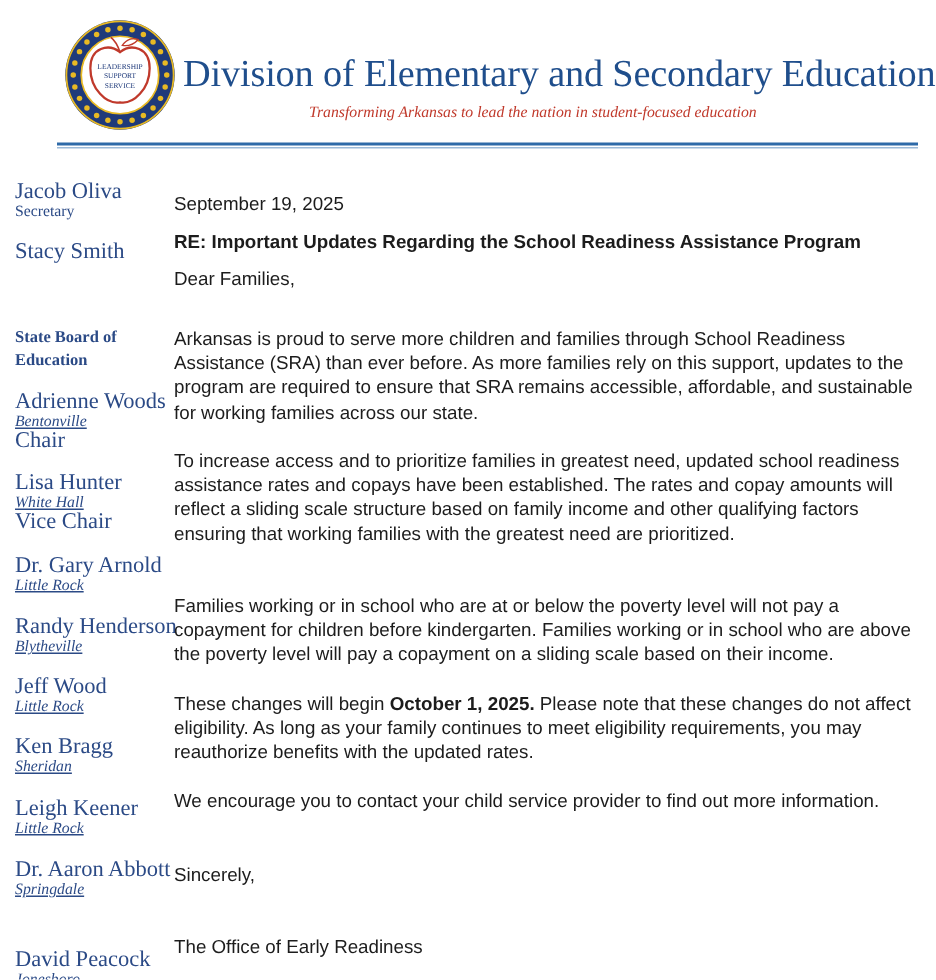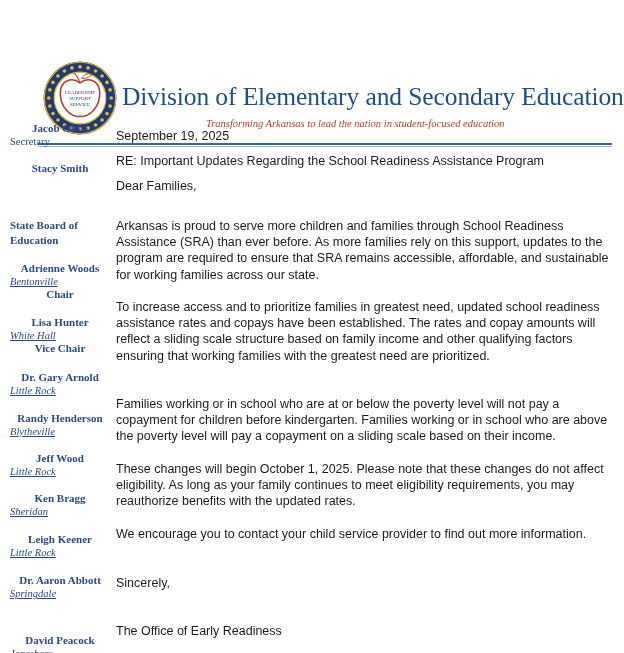--- a/index.html
+++ b/index.html
@@ -1,34 +1,34 @@
 <!DOCTYPE html>
 <html><head>
 <meta charset="utf-8">
 <style>
   html, body { margin:0; padding:0; background:#ffffff; }
   body { width:624px; height:653px; position:relative; overflow:hidden; font-family:"Liberation Sans", sans-serif; color:#1a1a1a; }
 
-  .header { position:absolute; left:0; top:0; width:624px; height:104px;margin-top:48px; }
+  .header { position:absolute; left:0; top:0; width:624px; height:104px; }
   .seal { position:absolute; left:42px; top:12px; width:76px; height:76px; }
   .title { position:absolute; left:122px; top:34px; font-family:"Liberation Serif", serif; font-size:25.5px; color:#1f4e8c; white-space:nowrap; letter-spacing:-0.1px; }
   .tagline { position:absolute; left:206px; top:70px; font-family:"Liberation Serif", serif; font-style:italic; font-size:10.5px; color:#c0392b; white-space:nowrap; }
   .rule1 { position:absolute; left:38px; top:95px; width:574px; height:2px; background:#2e6aa8; }
   .rule2 { position:absolute; left:38px; top:98px; width:574px; height:1px; background:#9cbad8; }
 
   .sidebar { position:absolute; left:10px; top:118px; width:100px; font-family:"Liberation Serif", serif; color:#2b4a86; }
   .sb-entry { position:absolute; left:0; width:100px; }
-  .sb-name { font-weight:bold; font-size:11px; line-height:13px; white-space:nowrap;text-align:center; }
+  .sb-name { font-weight:normal; font-size:15px; line-height:13px; white-space:nowrap; }
   .sb-role { font-size:10.5px; line-height:13px; }
   .sb-city { font-style:italic; font-size:10.5px; line-height:13px;text-decoration:underline; }
   .sb-heading { font-weight:bold; font-size:11px; line-height:15px; }
 
   .letter { position:absolute; left:116px; top:0; width:500px; font-size:12.5px; line-height:16.2px; color:#1c1c1c; }
   .letter .blk { position:absolute; left:0; width:500px; }
-  .bold { font-weight:normal; }
+  .bold { font-weight:bold; }
 </style>
 </head>
 <body>
 
 <div class="header">
   <svg class="seal" viewBox="0 0 100 100">
     <circle cx="50" cy="50" r="48" fill="#1f3a7a"></circle>
     <circle cx="50" cy="50" r="47" fill="none" stroke="#e8b923" stroke-width="1.5"></circle>
     <g id="stars" fill="#e8b923">
         <circle cx="91" cy="50" r="2.4"></circle>

